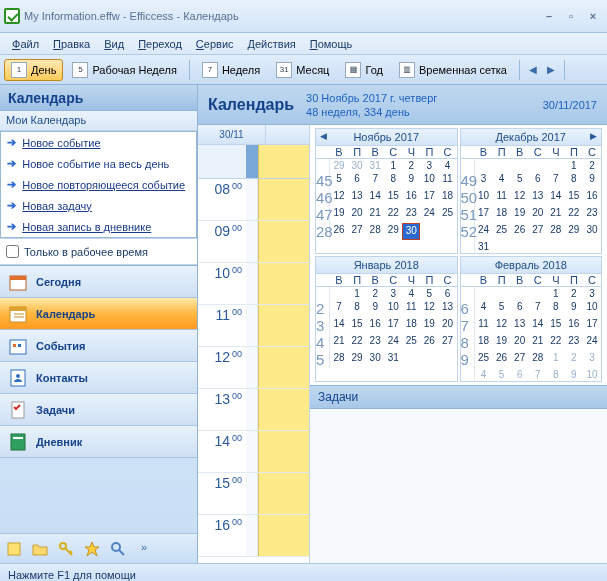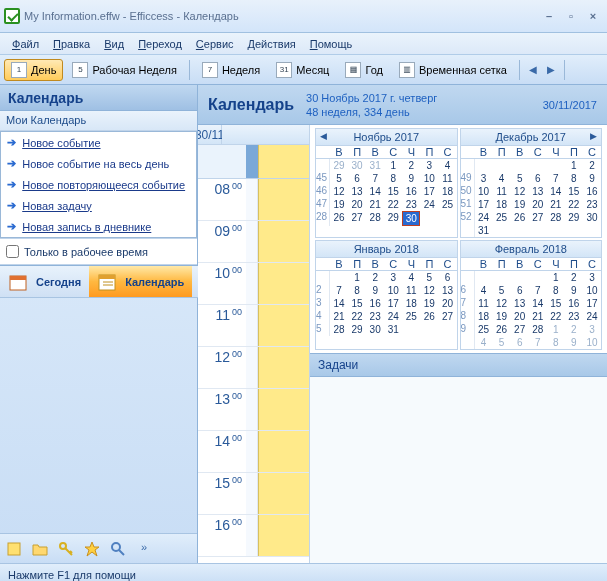--- a/index.html
+++ b/index.html
@@ -21,53 +21,53 @@
 .nav-btn{width:16px;height:20px;display:flex;align-items:center;justify-content:center;color:#3a6aa8;font-size:10px}
 .main{display:flex;height:478px}
 .sidebar{width:198px;background:linear-gradient(#e1eefb,#c8ddf5);display:flex;flex-direction:column;border-right:1px solid #8fb3d9}
 .side-hdr{height:26px;background:linear-gradient(#c0d8f0,#9fc0e4);display:flex;align-items:center;padding:0 8px;color:#15428b;font-weight:bold;font-size:14px;border-bottom:1px solid #8fb3d9}
 .side-sub{height:20px;padding:3px 6px;background:linear-gradient(#eaf3fc,#d8e7f7);color:#1e4c8a;font-size:11px;border-bottom:1px solid #c0d4ea}
 .actions{background:#fff;border:1px solid #9ab8d8;margin:0;overflow:hidden}
 .action{padding:4px 6px;display:flex;align-items:center;gap:6px;color:#1a3a8a;white-space:nowrap;overflow:hidden}
 .arrow-ico{color:#2a6ad0;font-weight:bold}
 .chk-row{padding:6px;border-top:1px solid #c0d4ea;border-bottom:1px solid #c0d4ea;display:flex;align-items:center;gap:5px;background:#fff;color:#1a3a6a}
 .chk-row input{width:13px;height:13px}
-.nav-items{flex:1;display:flex;flex-direction:row;border-top:1px solid #8fb3d9}
+.nav-items{flex:1;display:flex;flex-direction:column;border-top:1px solid #8fb3d9}
 .nav-item{height:32px;display:flex;align-items:center;padding:0 8px;gap:8px;background:linear-gradient(#e8f2fc,#cfe0f4);border-bottom:1px solid #a8c4e2;color:#15428b;font-weight:bold}
 .nav-item.sel{background:linear-gradient(#ffe9a8,#ffb840,#ff9a20)}
 .nav-ico{width:20px;height:20px}
 .bottom-icons{height:30px;display:flex;align-items:center;padding:0 6px;gap:10px;border-top:1px solid #a8c4e2;background:linear-gradient(#e1eefb,#c8ddf5)}
 .bottom-icons span{width:16px;height:16px}
 .content{flex:1;display:flex;flex-direction:column;background:#fff}
 .cal-hdr{height:40px;background:linear-gradient(#c0d8f0,#a8c8e8);display:flex;align-items:center;padding:4px 10px;border-bottom:1px solid #8fb3d9}
 .cal-hdr .lbl{color:#15428b;font-weight:bold;font-size:16px;margin-right:12px}
 .cal-hdr .info{color:#1e60c0;line-height:14px}
 .cal-hdr .date-r{margin-left:auto;color:#1e60c0}
 .cal-body{flex:1;display:flex;overflow:hidden}
 .timeline{width:112px;border-right:1px solid #c0d4ea;background:#fff;overflow:hidden}
 .tl-top{height:20px;border-bottom:1px solid #c0d4ea;display:flex}
-.tl-top .dt{width:24px;background:linear-gradient(#eaf3fc,#d3e5f7);border-right:1px solid #c0d4ea;display:flex;align-items:center;justify-content:center;color:#2a5a9a;font-size:12px}
+.tl-top .dt{width:68px;background:linear-gradient(#eaf3fc,#d3e5f7);border-right:1px solid #c0d4ea;display:flex;align-items:center;justify-content:center;color:#2a5a9a;font-size:10px}
 .tl-top .rest{flex:1;background:linear-gradient(#eaf3fc,#d3e5f7)}
 .tl-evt{height:34px;display:flex;border-bottom:1px solid #c0d4ea}
 .tl-evt .a{width:48px;background:#eaf3fc}
 .tl-evt .b{width:12px;background:#7aa8d8}
 .tl-evt .c{flex:1;background:#ffea8a;border-left:1px solid #d8c060}
 .tl-row{height:42px;display:flex;border-bottom:1px solid #e0e8f2}
 .tl-row .hr{width:48px;display:flex;align-items:flex-start;justify-content:flex-end;padding:2px 4px;color:#2a5a9a;font-size:14px}
 .tl-row .hr sup{font-size:9px;margin-left:2px}
 .tl-row .col{width:12px;background:#f5f9fe;border-right:1px solid #e0e8f2}
 .tl-row .slot{flex:1;background:#ffea8a;border-left:1px solid #d8c060}
 .right-panel{flex:1;display:flex;flex-direction:column;overflow:hidden}
 .months{display:grid;grid-template-columns:1fr 1fr;background:#fff;padding:2px 4px}
 .month{border:1px solid #c0d4ea;margin:1px}
 .month-hdr{background:linear-gradient(#eaf3fc,#d3e5f7);text-align:center;color:#1e4c8a;padding:2px;position:relative;border-bottom:1px solid #c0d4ea}
 .month-hdr .nav{position:absolute;top:2px;color:#2a5a9a;font-size:9px}
 .dow{display:grid;grid-template-columns:14px repeat(7,1fr);text-align:center;color:#1e4c8a;font-size:10px;border-bottom:1px solid #c0d4ea}
 .days{display:grid;grid-template-columns:14px repeat(7,1fr)}
-.wk{color:#7a98c0;font-size:10px;text-align:right;padding-right:12px;border-right:1px solid #e0e8f2}
+.wk{color:#7a98c0;font-size:15px;text-align:right;padding-right:12px;border-right:1px solid #e0e8f2}
 .day{text-align:center;color:#1a3a6a;font-size:10px;padding:1px 0}
 .day.other{color:#9ab0ca}
 .day.today{background:#2a6ad0;color:#fff;border:1px solid #c04020}
 .tasks-hdr{background:linear-gradient(#c0d8f0,#a8c8e8);padding:4px 8px;color:#15428b;font-size:12px;border-top:1px solid #8fb3d9;border-bottom:1px solid #8fb3d9}
 .tasks-body{flex:1;background:#f6fafd}
 .status-bar{height:22px;background:linear-gradient(#e1eefb,#c8ddf5);display:flex;align-items:center;padding:0 8px;color:#1a3a6a;border-top:1px solid #a8c4e2}
 svg{width:100%;height:100%}
 </style>
 </head>
 <body>

